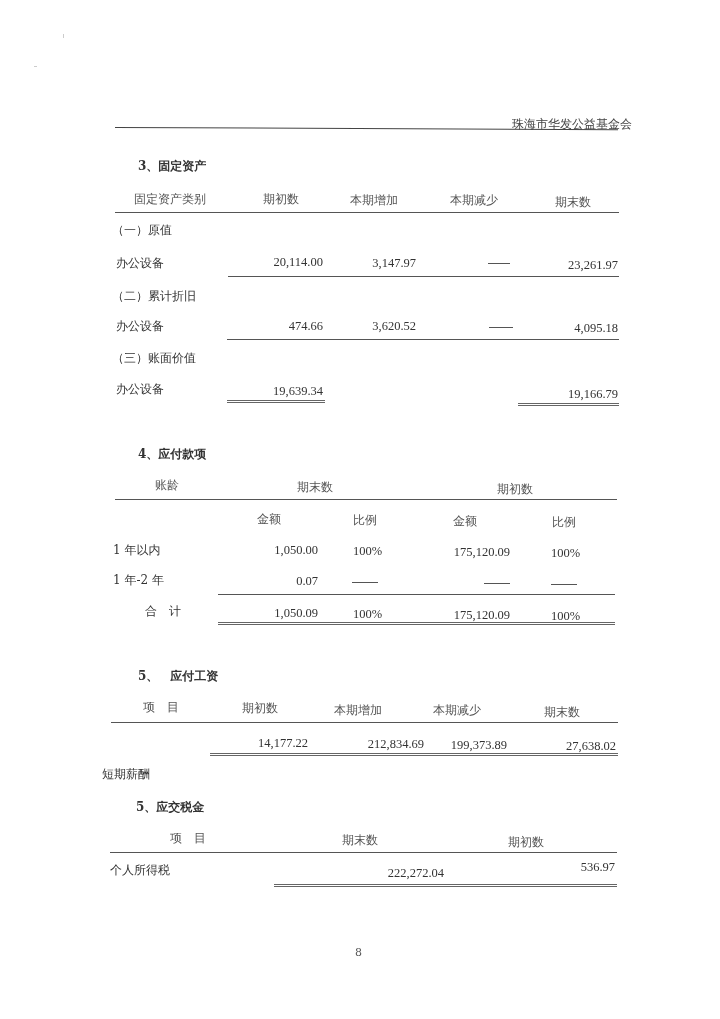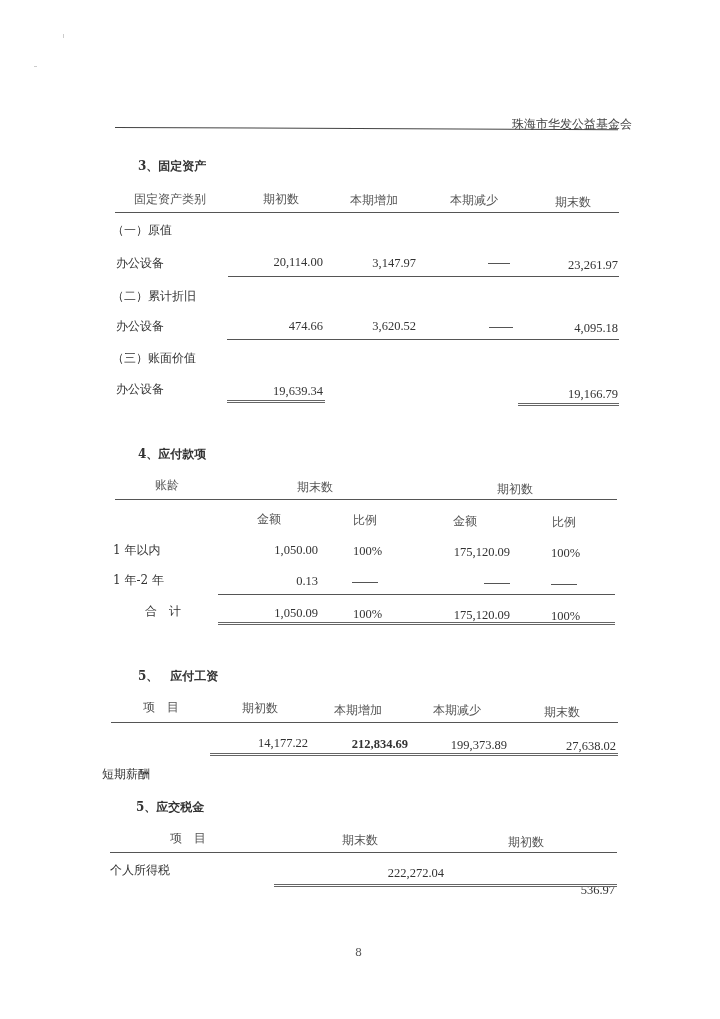--- a/index.html
+++ b/index.html
@@ -71,21 +71,21 @@
 <div class="abs th" style="left:453px;top:513px;">金额</div>
 <div class="abs th" style="left:552px;top:514px;">比例</div>
 
 <div class="abs td" style="left:113px;top:542px;">1 年以内</div>
 <div class="abs num" style="right:402px;top:543px;text-align:right;">1,050.00</div>
 <div class="abs num" style="left:353px;top:544px;text-align:left;">100%</div>
 <div class="abs num" style="right:210px;top:545px;">175,120.09</div>
 <div class="abs num" style="left:551px;top:546px;text-align:left;">100%</div>
 
 <div class="abs td" style="left:113px;top:572px;">1 年-2 年</div>
-<div class="abs num" style="right:402px;top:574px;">0.13</div>
+<div class="abs num" style="right:402px;top:574px;">0.07</div>
 <div class="dash" style="left:352px;top:582px;width:26px;"></div>
 <div class="dash" style="left:484px;top:583px;width:26px;"></div>
 <div class="dash" style="left:551px;top:584px;width:26px;"></div>
 <div class="rule" style="left:218px;top:594px;width:397px;"></div>
 
 <div class="abs td" style="left:145px;top:603px;">合　计</div>
 <div class="abs num" style="right:402px;top:606px;">1,050.09</div>
 <div class="abs num" style="left:353px;top:607px;text-align:left;">100%</div>
 <div class="abs num" style="right:210px;top:608px;">175,120.09</div>
 <div class="abs num" style="left:551px;top:609px;text-align:left;">100%</div>
@@ -94,29 +94,29 @@
 <div class="abs sec-title" style="left:138px;top:668px;">5、　应付工资</div>
 <div class="abs th" style="left:143px;top:699px;">项　目</div>
 <div class="abs th" style="left:242px;top:700px;">期初数</div>
 <div class="abs th" style="left:334px;top:702px;">本期增加</div>
 <div class="abs th" style="left:433px;top:702px;">本期减少</div>
 <div class="abs th" style="left:544px;top:704px;">期末数</div>
 <div class="rule" style="left:111px;top:722px;width:507px;"></div>
 
 <div class="abs td" style="left:102px;top:734px;margin-top:32px;">短期薪酬</div>
 <div class="abs num" style="right:412px;top:736px;">14,177.22</div>
-<div class="abs num" style="right:312px;top:737px;font-weight:bold;">212,834.69</div>
+<div class="abs num" style="right:296px;top:737px;">212,834.69</div>
 <div class="abs num" style="right:213px;top:738px;">199,373.89</div>
 <div class="abs num" style="right:104px;top:739px;">27,638.02</div>
 <div class="rule2" style="left:210px;top:753px;width:408px;"></div>
 
 <div class="abs sec-title" style="left:136px;top:799px;">5、应交税金</div>
 <div class="abs th" style="left:170px;top:830px;">项　目</div>
 <div class="abs th" style="left:342px;top:832px;">期末数</div>
 <div class="abs th" style="left:508px;top:834px;">期初数</div>
 <div class="rule" style="left:110px;top:852px;width:507px;"></div>
 
 <div class="abs td" style="left:110px;top:862px;">个人所得税</div>
 <div class="abs num" style="right:276px;top:866px;">222,272.04</div>
-<div class="abs num" style="right:105px;top:883px;">536.97</div>
+<div class="abs num" style="right:105px;top:860px;">536.97</div>
 <div class="rule2" style="left:274px;top:884px;width:343px;"></div>
 
 <div class="abs pagenum">8</div>
 
 </body></html>

